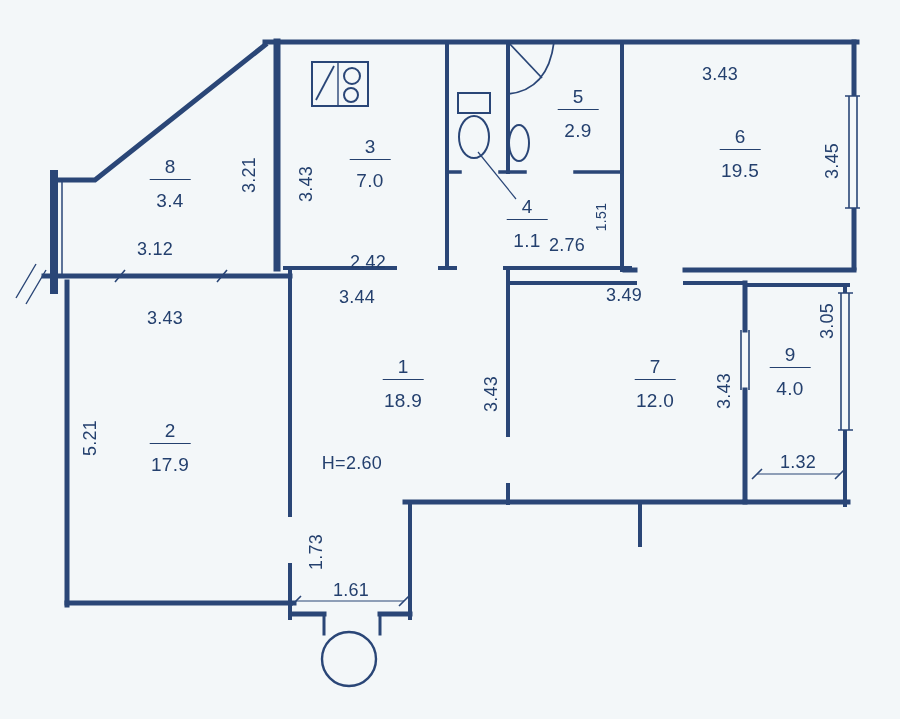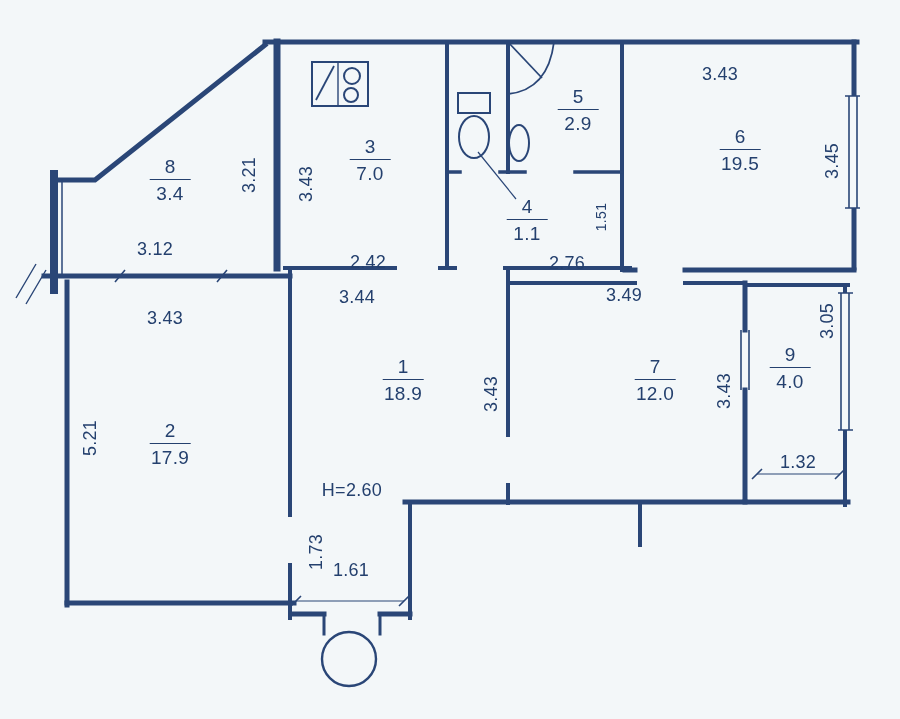--- a/index.html
+++ b/index.html
@@ -6,21 +6,21 @@
   html,body{background:#ffffff}
   .sheet{
     position:relative;width:900px;height:719px;
     background:#f3f7f9;
     font-family:"Liberation Sans",sans-serif;
     color:#24406e;overflow:hidden;
   }
   .sheet svg{position:absolute;left:0;top:0}
   .room-label{position:absolute;transform:translateX(-50%);text-align:center;line-height:1.12}
   .room-number{display:inline-block;font-size:19px;font-weight:400;padding:0 15px 2px;border-bottom:1.7px solid #24406e}
-  .room-area{font-size:19px;margin-top:3px;letter-spacing:.3px}
+  .room-area{font-size:19px;margin-top:10px;letter-spacing:.3px}
   .dim{position:absolute;font-size:18px;letter-spacing:.3px;white-space:nowrap;transform:translate(-50%,-50%)}
   .dim.v{transform:translate(-50%,-50%) rotate(-90deg)}
   .dim.small{font-size:14px}
 </style>
 </head>
 <body>
 
 <div class="sheet">
 
   <svg width="900" height="719" viewBox="0 0 900 719">
@@ -146,24 +146,24 @@
 
   <div class="dim v" style="left:249px;top:175px">3.21</div>
   <div class="dim v" style="left:306px;top:184px">3.43</div>
   <div class="dim" style="left:155px;top:249px">3.12</div>
   <div class="dim" style="left:165px;top:318px">3.43</div>
   <div class="dim" style="left:368px;top:262px">2.42</div>
   <div class="dim" style="left:357px;top:297px">3.44</div>
   <div class="dim" style="left:720px;top:74px">3.43</div>
   <div class="dim v" style="left:832px;top:161px">3.45</div>
   <div class="dim v small" style="left:601px;top:217px">1.51</div>
-  <div class="dim" style="left:567px;top:263px">2.76</div>
+  <div class="dim" style="left:567px;top:245px">2.76</div>
   <div class="dim" style="left:624px;top:295px">3.49</div>
   <div class="dim v" style="left:491px;top:394px">3.43</div>
   <div class="dim v" style="left:724px;top:391px">3.43</div>
   <div class="dim v" style="left:827px;top:321px">3.05</div>
   <div class="dim" style="left:798px;top:462px">1.32</div>
   <div class="dim v" style="left:90px;top:438px">5.21</div>
   <div class="dim v" style="left:316px;top:552px">1.73</div>
-  <div class="dim" style="left:351px;top:570px">1.61</div>
-  <div class="dim" style="left:352px;top:490px">H=2.60</div>
+  <div class="dim" style="left:351px;top:590px">1.61</div>
+  <div class="dim" style="left:352px;top:463px">H=2.60</div>
 
 </div>
 
 </body></html>

